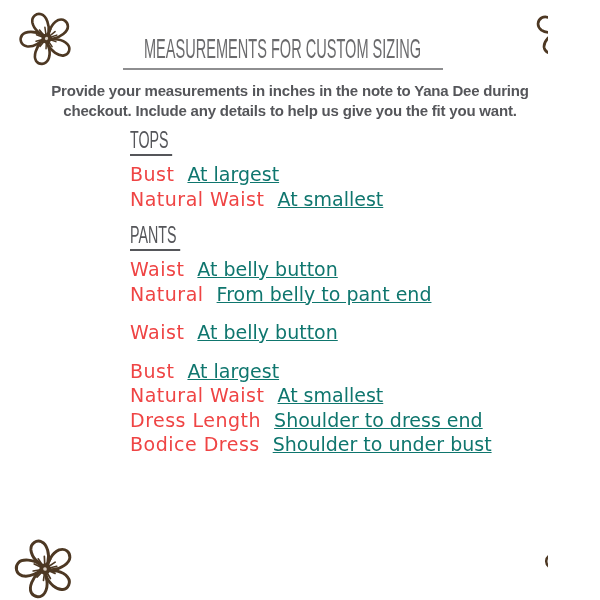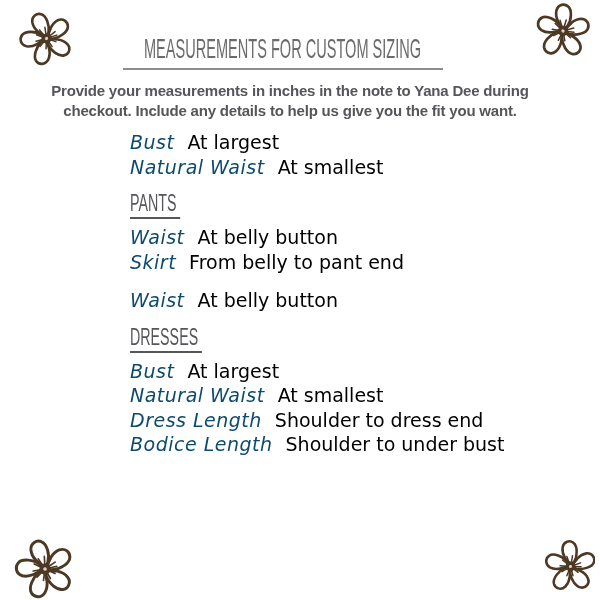--- a/index.html
+++ b/index.html
@@ -1,19 +1,18 @@
 <!DOCTYPE html>
 <html><head>
 <meta charset="utf-8">
 <style>
   html,body{margin:0;padding:0;background:#ffffff;}
   .page{
     position:relative;width:548px;height:600px;background:#ffffff;overflow:hidden;
     font-family:"DejaVu Sans",sans-serif;
-    padding-left:47px;
   }
   
   .flower{position:absolute;}
   .flower.tl{left:15px;top:7px;width:63px;height:63px;transform:rotate(-8deg);}
   .flower.tr{left:531px;top:-1px;width:64px;height:64px;transform:rotate(16deg);}
   .flower.bl{left:10px;top:534px;width:70px;height:70px;transform:rotate(-3deg);}
   .flower.br{left:540px;top:536px;width:61px;height:61px;transform:rotate(11deg);}
   
   .title-wrap{position:absolute;left:-17px;top:34px;width:600px;text-align:center;}
   .page-title{
@@ -32,22 +31,22 @@
   .sections{position:absolute;left:130px;top:130px;width:450px;}
   .section{margin:0 0 14px 0;}
   .heading-row{font-size:0;margin:0 0 6px 0;}
   .section-heading{
     display:inline-block;font-family:"Liberation Sans",sans-serif;
     font-size:23px;line-height:21px;font-weight:400;color:#55565a;
     padding:0 6px 3px 0;border-bottom:2px solid #55565a;
     white-space:nowrap;transform:scaleX(0.62);transform-origin:left center;
   }
   .item{margin:0;font-size:19px;line-height:24.5px;white-space:nowrap;}
-  .item .label{color:#0c4a6e;letter-spacing:0.5px;margin-right:13px;font-style:italic;}
-  .item .desc{color:#000000;}
+  .item .label{color:#ef4444;letter-spacing:0.5px;margin-right:13px;}
+  .item .desc{color:#0f766e;text-decoration:underline;}
 </style>
 </head>
 <body>
 
 <svg width="0" height="0" style="position:absolute" aria-hidden="true">
   <defs>
     <g id="flower-shape" stroke="#4d3823" fill="none" stroke-linecap="round">
       <g stroke-width="4.2" fill="#ffffff" stroke-linejoin="round">
         <path transform="rotate(-10 50 50)" d="M50 46 C44 42 35 31 36.5 19 C38 9 48 6.5 54 11 C61 16 61.5 32 56 42 C54 44.5 52 45.5 50 46 Z"></path>
         <path transform="rotate(63 50 50)" d="M50 46 C44 42 35 31 36.5 19 C38.5 9.5 47 7 53.5 11 C60.5 15.5 61.5 31 56 42 C54 44.5 52 45.5 50 46 Z"></path>
@@ -95,36 +94,36 @@
   </div>
 
   <div class="subtitle">
     <div>Provide your measurements in inches in the note to Yana Dee during</div>
     <div>checkout. Include any details to help us give you the fit you want.</div>
   </div>
 
   <div class="sections">
 
     <div class="section">
+      <div class="heading-row"><span class="section-heading">TOPS</span></div>
       <p class="item"><span class="label">Bust</span><span class="desc">At largest</span></p>
       <p class="item"><span class="label">Natural Waist</span><span class="desc">At smallest</span></p>
     </div>
 
     <div class="section">
       <div class="heading-row"><span class="section-heading">PANTS</span></div>
       <p class="item"><span class="label">Waist</span><span class="desc">At belly button</span></p>
-      <p class="item"><span class="label">Skirt</span><span class="desc">From belly to pant end</span></p>
+      <p class="item"><span class="label">Natural</span><span class="desc">From belly to pant end</span></p>
     </div>
 
     <div class="section">
       <p class="item"><span class="label">Waist</span><span class="desc">At belly button</span></p>
     </div>
 
     <div class="section">
-      <div class="heading-row"><span class="section-heading">DRESSES</span></div>
       <p class="item"><span class="label">Bust</span><span class="desc">At largest</span></p>
       <p class="item"><span class="label">Natural Waist</span><span class="desc">At smallest</span></p>
       <p class="item"><span class="label">Dress Length</span><span class="desc">Shoulder to dress end</span></p>
-      <p class="item"><span class="label">Bodice Length</span><span class="desc">Shoulder to under bust</span></p>
+      <p class="item"><span class="label">Bodice Dress</span><span class="desc">Shoulder to under bust</span></p>
     </div>
 
   </div>
 </div>
 
 </body></html>

